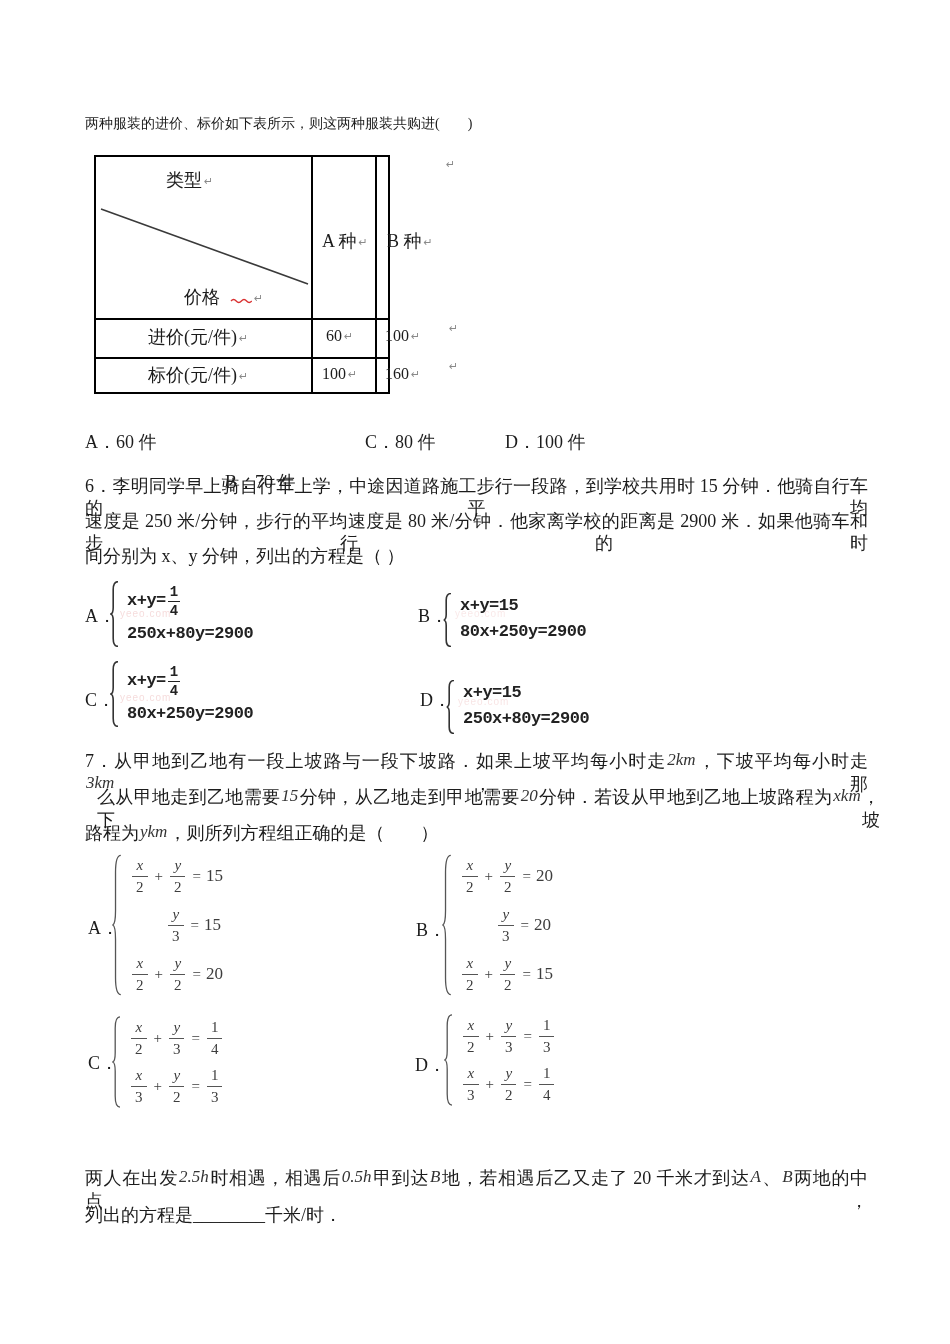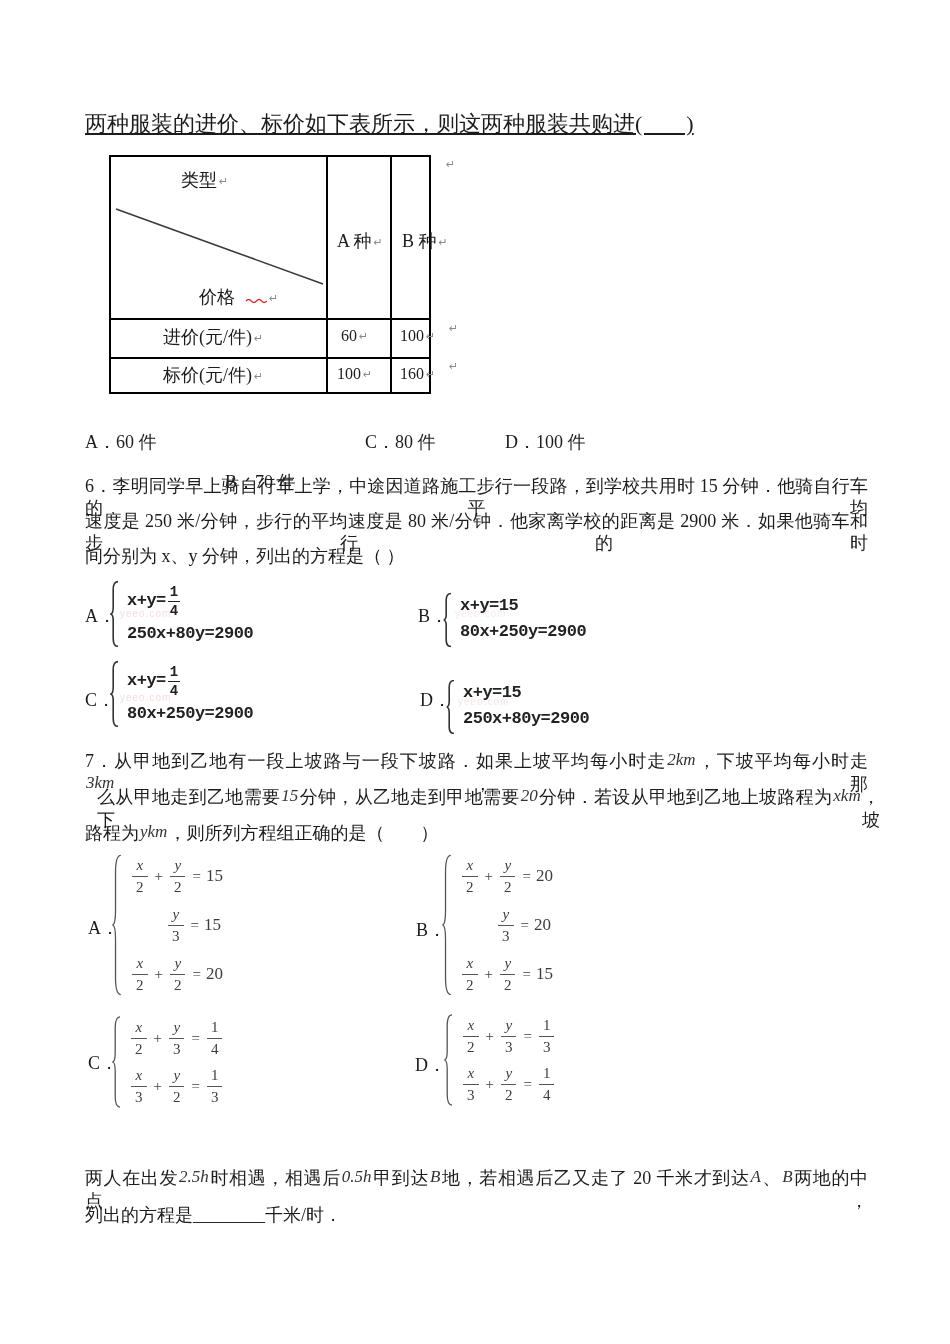--- a/index.html
+++ b/index.html
@@ -1,25 +1,25 @@
 <!DOCTYPE html>
 <html><head>
 <meta charset="utf-8">
 <style>
   html,body{margin:0;padding:0;background:#fff;}
   .page{position:relative;width:950px;height:1344px;background:#ffffff;overflow:hidden;
         font-family:"Liberation Serif",serif;color:#1c1c1c;}
   .abs{position:absolute;}
-  .cjk{font-size:22px;line-height:22px;white-space:nowrap;text-decoration:underline;}
+  .cjk{font-size:14px;line-height:22px;white-space:nowrap;}
   .jl{width:783px;text-align:justify;text-align-last:justify;white-space:normal;line-height:22px;font-size:18px;}
   .ll{white-space:nowrap;font-size:18px;line-height:22px;}
   .mi{font-family:"Liberation Serif",serif;font-style:italic;font-size:17px;color:#333;
       position:relative;top:-2px;padding:0 1px;}
   
-  .tbl{position:absolute;left:109px;top:155px;width:322px;height:239px;border:2px solid #000;box-sizing:border-box;}
+  .tbl{position:absolute;left:94px;top:155px;width:296px;height:239px;border:2px solid #000;box-sizing:border-box;}
   .vline{position:absolute;top:0;bottom:0;width:2px;background:#000;}
   .hline{position:absolute;left:0;right:0;height:2px;background:#000;}
   .cellTxt{position:absolute;font-size:18px;white-space:nowrap;}
   .num{font-size:16px;}
   .ret{font-size:11px;color:#8a8a8a;margin-left:2px;vertical-align:1px;font-family:"DejaVu Sans",sans-serif;}
   .retAbs{position:absolute;font-size:11px;color:#8a8a8a;font-family:"DejaVu Sans",sans-serif;}
   
   .opt5{font-size:18px;white-space:nowrap;}
   
   .eqblock{position:absolute;display:flex;align-items:stretch;}

